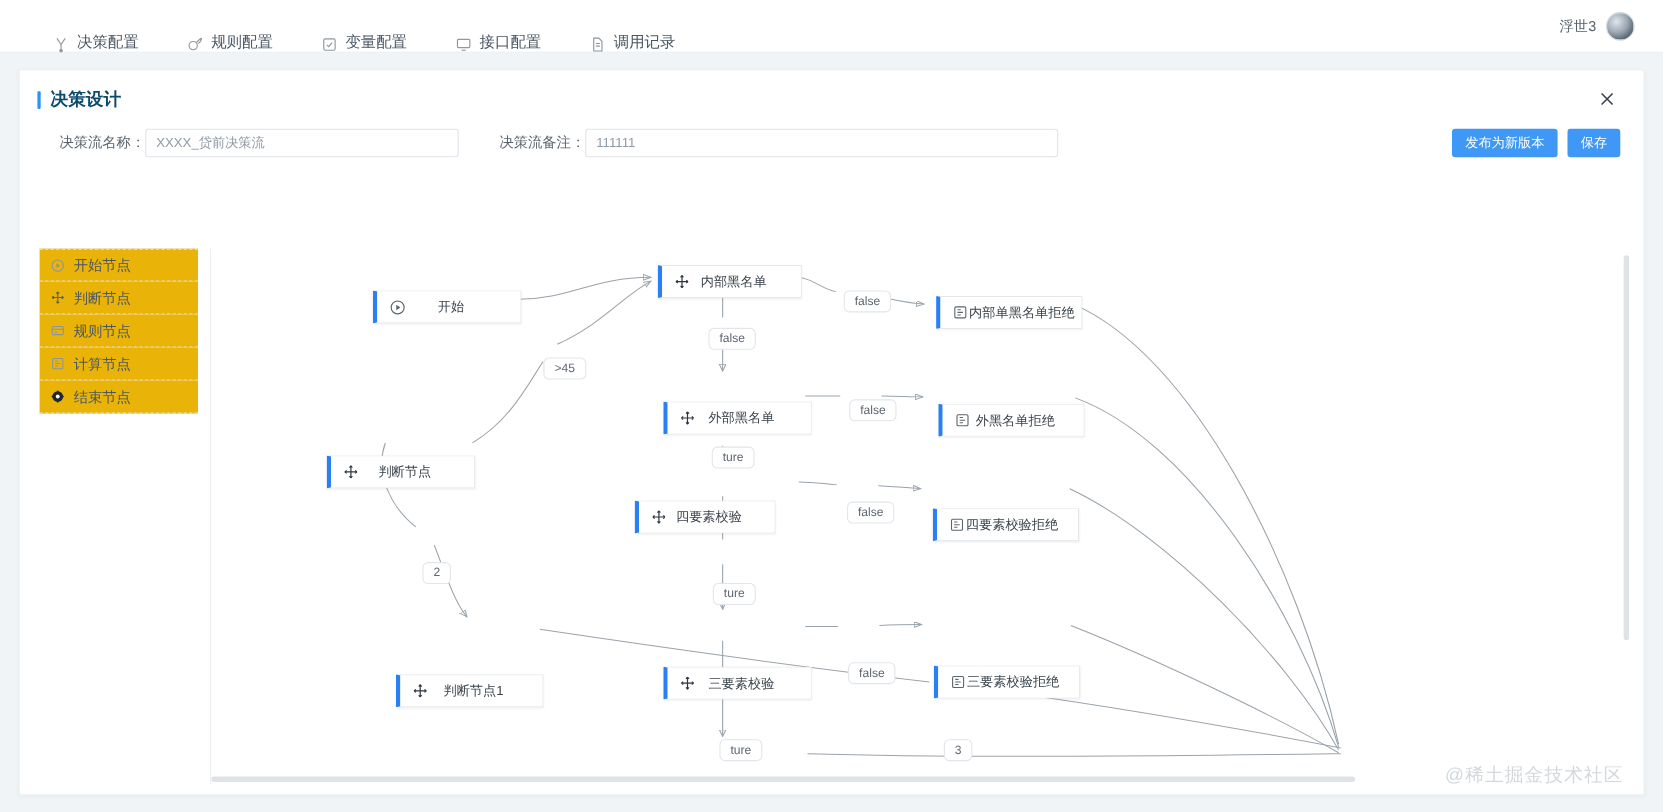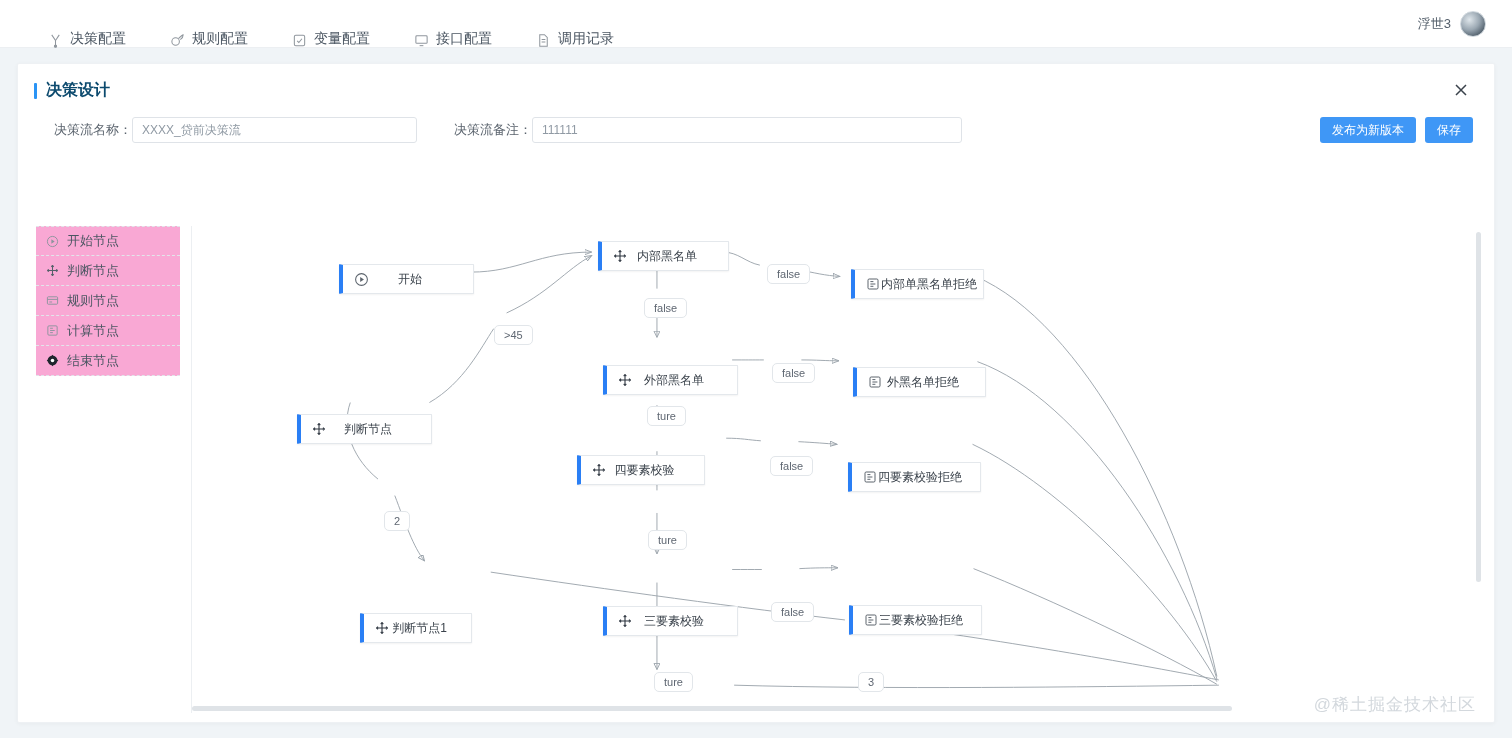--- a/index.html
+++ b/index.html
@@ -102,21 +102,21 @@
   
   .designer {
     position: absolute; left: 0; top: 94px; right: 0; bottom: 0;
   }
   .palette { position: absolute; left: 18px; top: 68px; width: 144px; }
   .pal-item {
     height: 30px; display: flex; align-items: center; gap: 8px;
     padding-left: 10px;
     font-size: 13px; color: #4b5662;
     border-bottom: 1px dashed #e2e6ea;
-    cursor: grab; background: #f9a8d4;
+    cursor: grab; background: #eab308;
   }
   .pal-item:first-child { border-top: 1px dashed #e2e6ea; }
   .pal-ico { width: 13px; height: 13px; color: #8b949d; display:inline-block; }
   .pal-ico svg { display: block; }
 
   .canvas {
     position: absolute; left: 173px; top: 68px;
     right: 11px; bottom: 9px;
     background: #fff;
     border-left: 1px solid #eceff2;
@@ -439,21 +439,21 @@
         <div class="node" style="left:656px;top:236px;width:133px;">
           <span class="n-ico">
             <svg width="14" height="14" viewBox="0 0 14 14" fill="none" stroke="#5c646d" stroke-width="1">
                 <rect x="2" y="2" width="10" height="10" rx="1.2"></rect>
                 <path d="M4.4 4.6 h3 M4.4 7 h5 M4.4 9.3 h3"></path>
               </svg>
           </span>
           <span class="n-label">四要素校验拒绝</span>
         </div>
 
-        <div class="node" style="left:168px;top:387px;width:112px;">
+        <div class="node" style="left:168px;top:387px;width:134px;">
           <span class="n-ico">
             <svg width="14" height="14" viewBox="0 0 14 14" fill="none" stroke="#2e3640" stroke-width="1.1">
                 <path d="M7 1.5 V12.5 M1.5 7 H12.5"></path>
                 <path d="M7 1.5 l-1.3 1.6 M7 1.5 l1.3 1.6 M7 12.5 l-1.3 -1.6 M7 12.5 l1.3 -1.6 M1.5 7 l1.6 -1.3 M1.5 7 l1.6 1.3 M12.5 7 l-1.6 -1.3 M12.5 7 l-1.6 1.3"></path>
               </svg>
           </span>
           <span class="n-label">判断节点1</span>
         </div>
 
         <div class="node" style="left:411px;top:380px;width:135px;">

